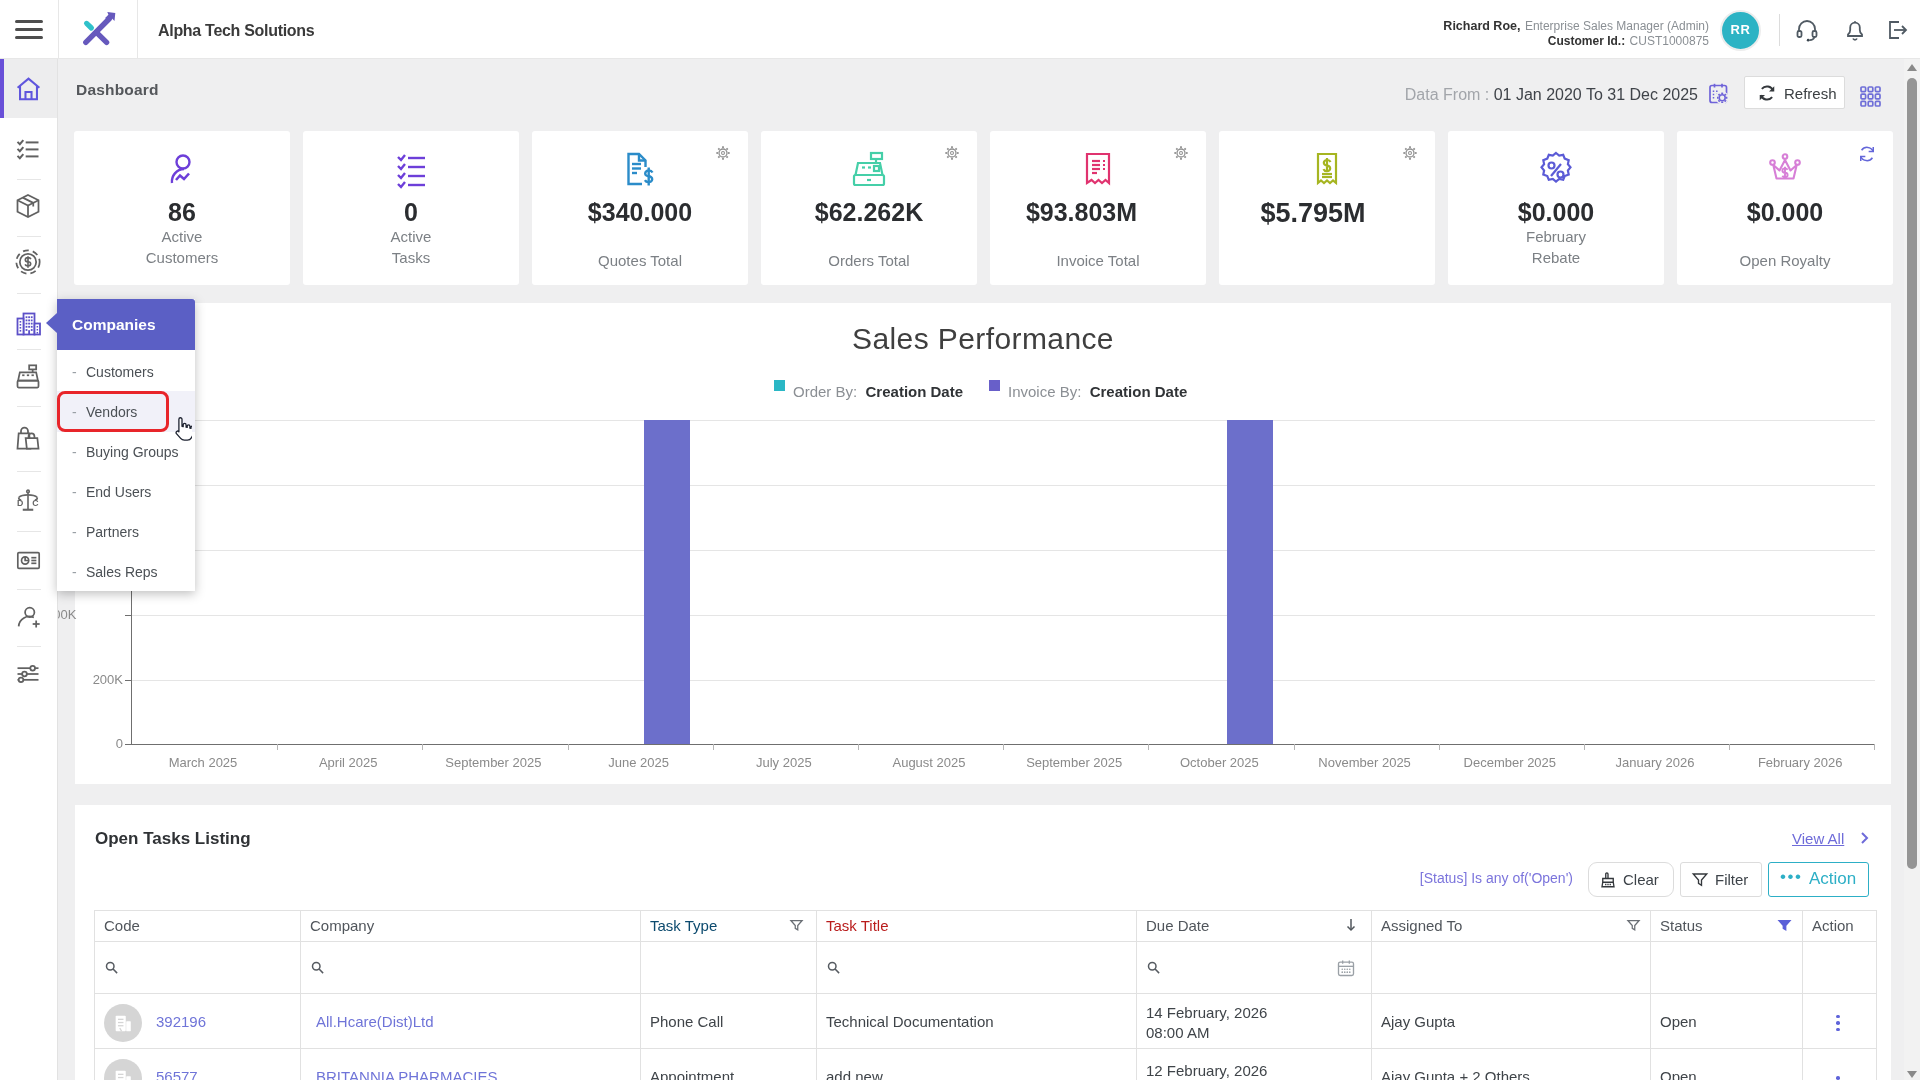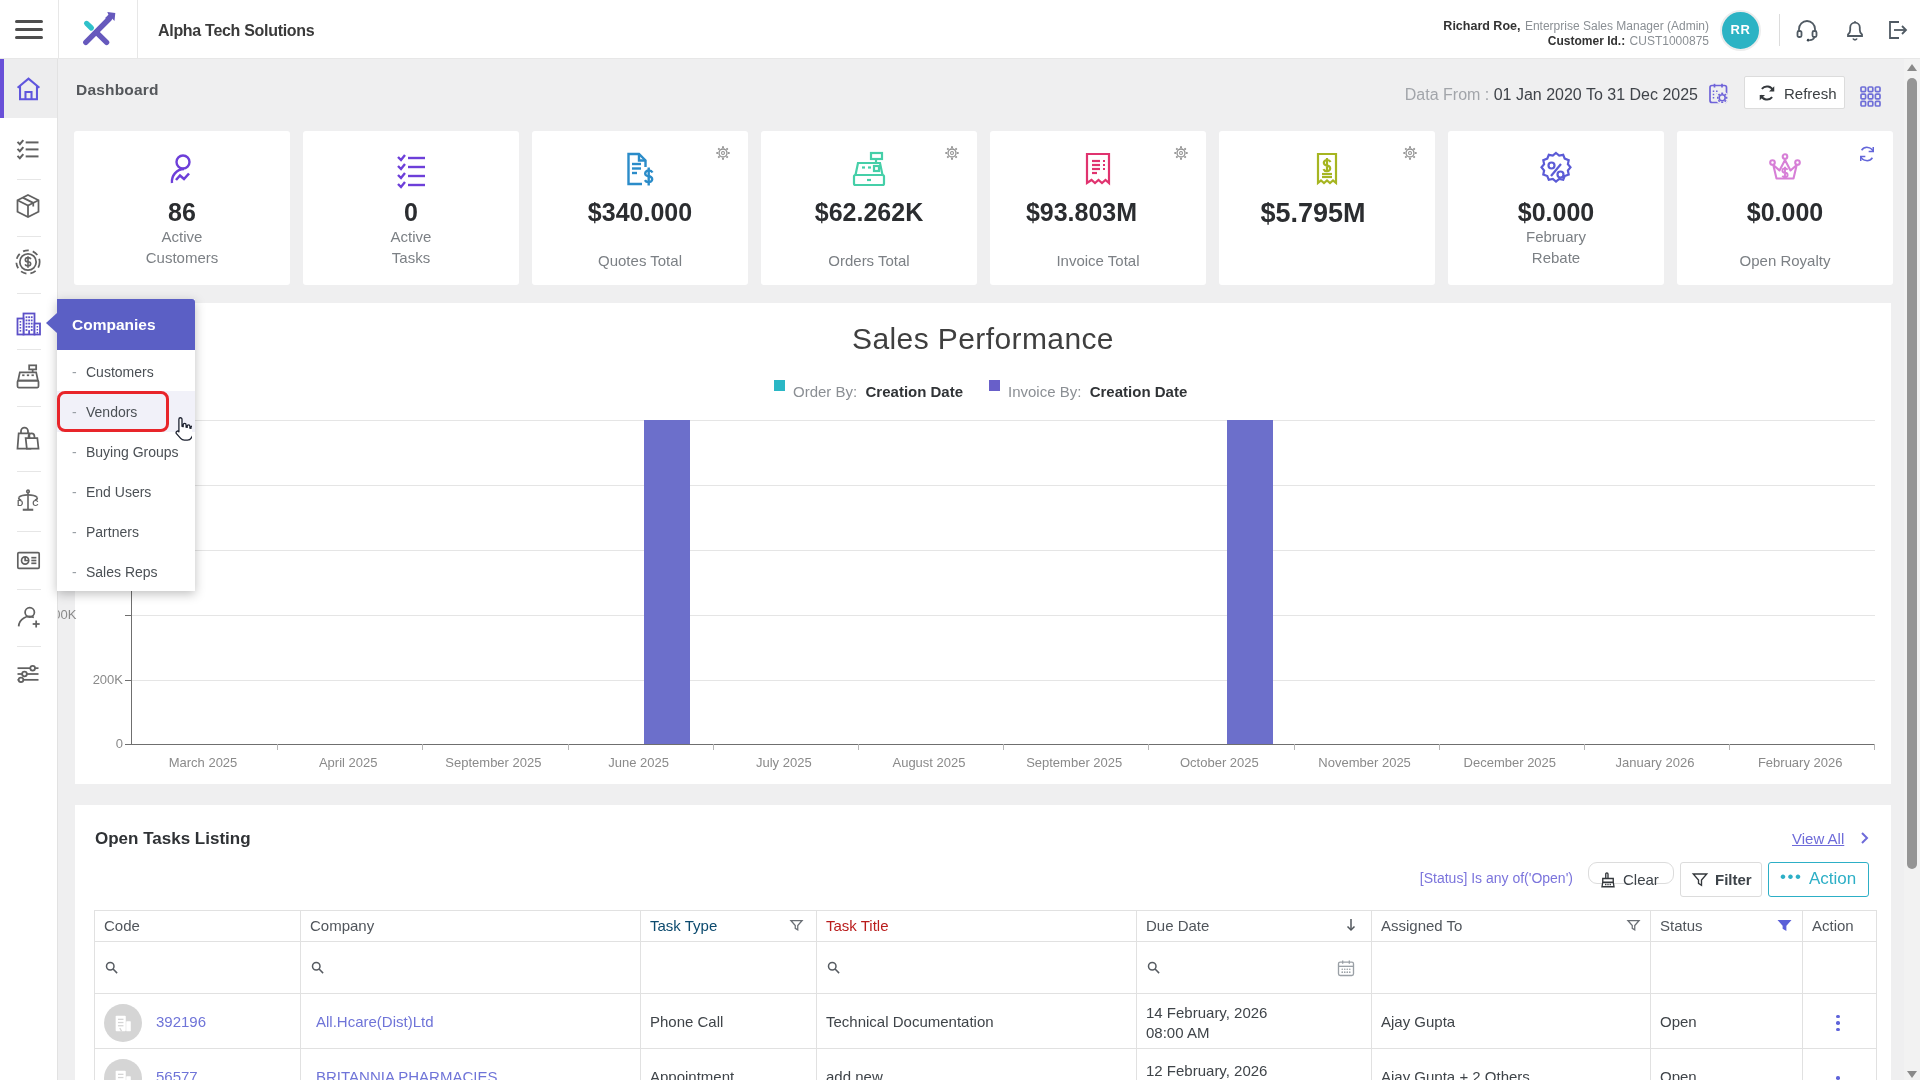--- a/index.html
+++ b/index.html
@@ -445,33 +445,33 @@
   </div>
 
 <div class="abs" style="left:75px;top:805px;width:1816px;height:275px;background:#fff;z-index:2;"></div>
 <div class="abs" style="left:95px;top:829px;font-size:17px;font-weight:bold;color:#2f3235;z-index:3;">Open Tasks Listing</div>
 <div class="abs" style="left:1792px;top:830px;font-size:15px;color:#6e6bd9;text-decoration:underline;z-index:3;">View All</div>
 <svg class="abs" style="left:1857px;top:831px;z-index:3;" width="14" height="14" viewBox="0 0 14 14" fill="none" stroke="#6e6bd9" stroke-width="2">
     <polyline points="5,2 10,7 5,12"></polyline>
   </svg>
 <div class="abs" style="left:1300px;top:870px;width:273px;text-align:right;font-size:14px;color:#7b74dc;z-index:3;">[Status] Is any of('Open')</div>
 
-<div class="abs" style="left:1588px;top:862px;width:86px;height:22px;background:#fff;border:1px solid #dcdcdc;border-radius:9px;z-index:3;">
+<div class="abs" style="left:1588px;top:862px;width:86px;height:35px;background:#fff;border:1px solid #dcdcdc;border-radius:9px;z-index:3;">
   <svg style="position:absolute;left:10px;top:8px;" width="18" height="18" viewBox="0 0 24 24" fill="none" stroke="#34383c" stroke-width="1.8">
     <path d="M9 10 V4 a1.5 1.5 0 0 1 3 0 V10"></path>
     <path d="M5 10 h14 v5 h-14 z"></path>
     <path d="M5 15 l-1 6 h16 l-1-6"></path>
     <line x1="9" y1="17" x2="9" y2="19"></line>
       <line x1="12" y1="17" x2="12" y2="19"></line>
       <line x1="15" y1="17" x2="15" y2="19"></line>
   </svg>
   <span style="position:absolute;left:34px;top:8px;font-size:15px;color:#3d4349;">Clear</span>
 </div>
 
-<div class="abs" style="left:1680px;top:862px;width:82px;height:35px;background:#fff;border:1px solid #dcdcdc;border-radius:3px;z-index:3;font-weight:bold;">
+<div class="abs" style="left:1680px;top:862px;width:82px;height:35px;background:#fff;border:1px solid #dcdcdc;border-radius:3px;z-index:3;">
   <svg style="position:absolute;left:10px;top:8px;" width="18" height="18" viewBox="0 0 24 24" fill="none" stroke="#34383c" stroke-width="1.8">
     <path d="M3 4 h18 l-7 8 v7 l-4 -2.5 v-4.5 z"></path>
   </svg>
   <span style="position:absolute;left:34px;top:8px;font-size:15px;color:#3d4349;">Filter</span>
 </div>
 
 <div class="abs" style="left:1768px;top:862px;width:101px;height:35px;background:#fff;border:1.5px solid #2dafc6;border-radius:3px;z-index:3;">
   <span style="position:absolute;left:11px;top:4px;font-size:17px;letter-spacing:1.5px;color:#2dafc6;">•••</span>
   <span style="position:absolute;left:40px;top:6px;font-size:17px;color:#2dafc6;">Action</span>
 </div>

